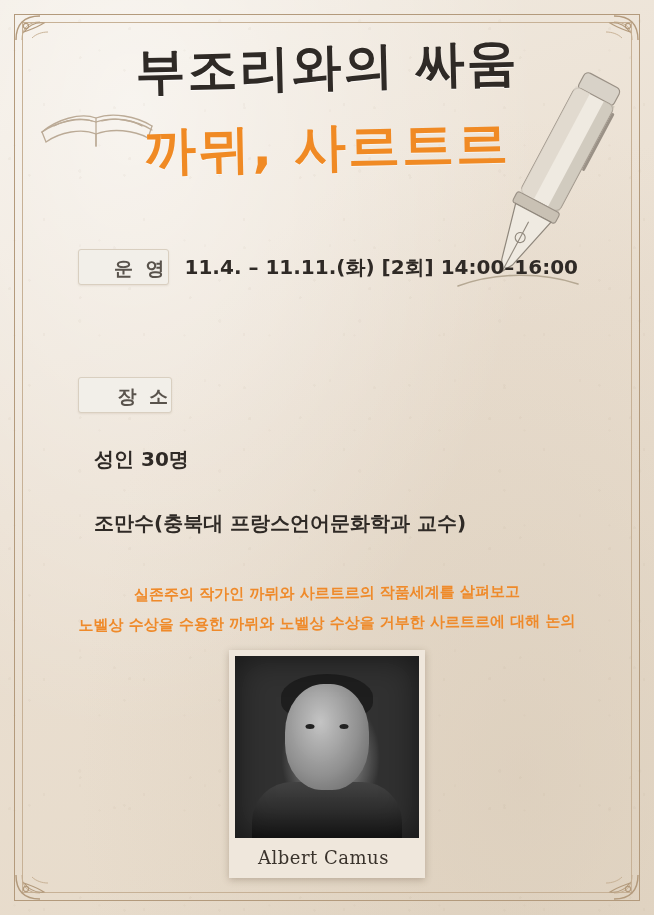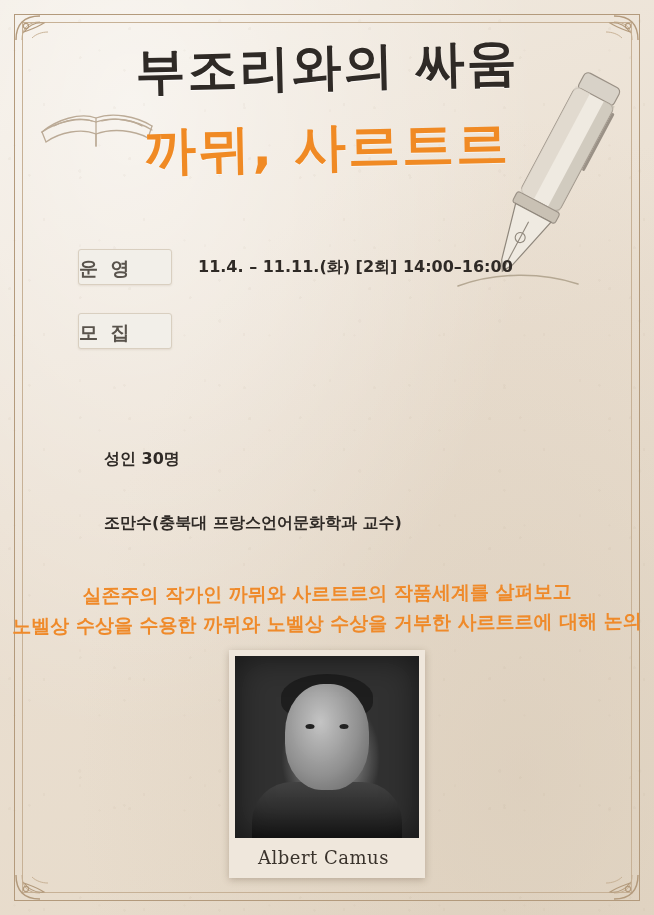--- a/index.html
+++ b/index.html
@@ -116,50 +116,50 @@
   .info-row {
     display: flex;
     align-items: center;
     height: 38px;
     margin-bottom: 26px;
   }
   .info-label {
     width: 94px;
     height: 36px;
     line-height: 36px;
-    text-align: left;
+    text-align: right;
     background: #f2efe9;
     border: 1px solid #d9cfc0;
     border-radius: 3px;
     color: #59534c;
     font-family: "DejaVu Sans", sans-serif;
     font-size: 19px;
     font-weight: bold;
     letter-spacing: 3px;
     box-shadow: 0 1px 2px rgba(120,100,75,0.12);
     box-sizing: border-box;
   }
   .info-value {
-    margin-left: 26px;
+    margin-left: 16px;
     color: #2f2a26;
     font-family: "DejaVu Sans", sans-serif;
-    font-size: 16px;
+    font-size: 20px;
     font-weight: bold;
     white-space: nowrap;
   }
 
   
   .desc {
     position: absolute;
     left: 0; right: 0;
     top: 578px;
     text-align: center;
     color: #ef8a2a;
     font-family: "DejaVu Sans", sans-serif;
-    font-size: 19px;
+    font-size: 15px;
     font-weight: bold;
     line-height: 30px;
   }
   .desc div { transform: rotate(-0.5deg); }
 
   
   .portraits {
     position: absolute;
     left: 0; right: 0;
     top: 650px;
@@ -348,23 +348,23 @@
     <h1 class="title-main">부조리와의 싸움</h1>
     <h2 class="title-sub">까뮈, 사르트르</h2>
   </div>
 
   <div class="info-list">
     <div class="info-row">
       <div class="info-label">운 영</div>
       <div class="info-value">11.4. – 11.11.(화) [2회] 14:00–16:00</div>
     </div>
     <div class="info-row">
-      <div class="info-label">모 집</div>
-    </div>
-    <div class="info-row">
+    </div>
+    <div class="info-row">
+      <div class="info-label">장 소</div>
     </div>
     <div class="info-row">
       <div class="info-value">성인 30명</div>
     </div>
     <div class="info-row">
       <div class="info-value">조만수(충북대 프랑스언어문화학과 교수)</div>
     </div>
   </div>
 
   <div class="desc">

